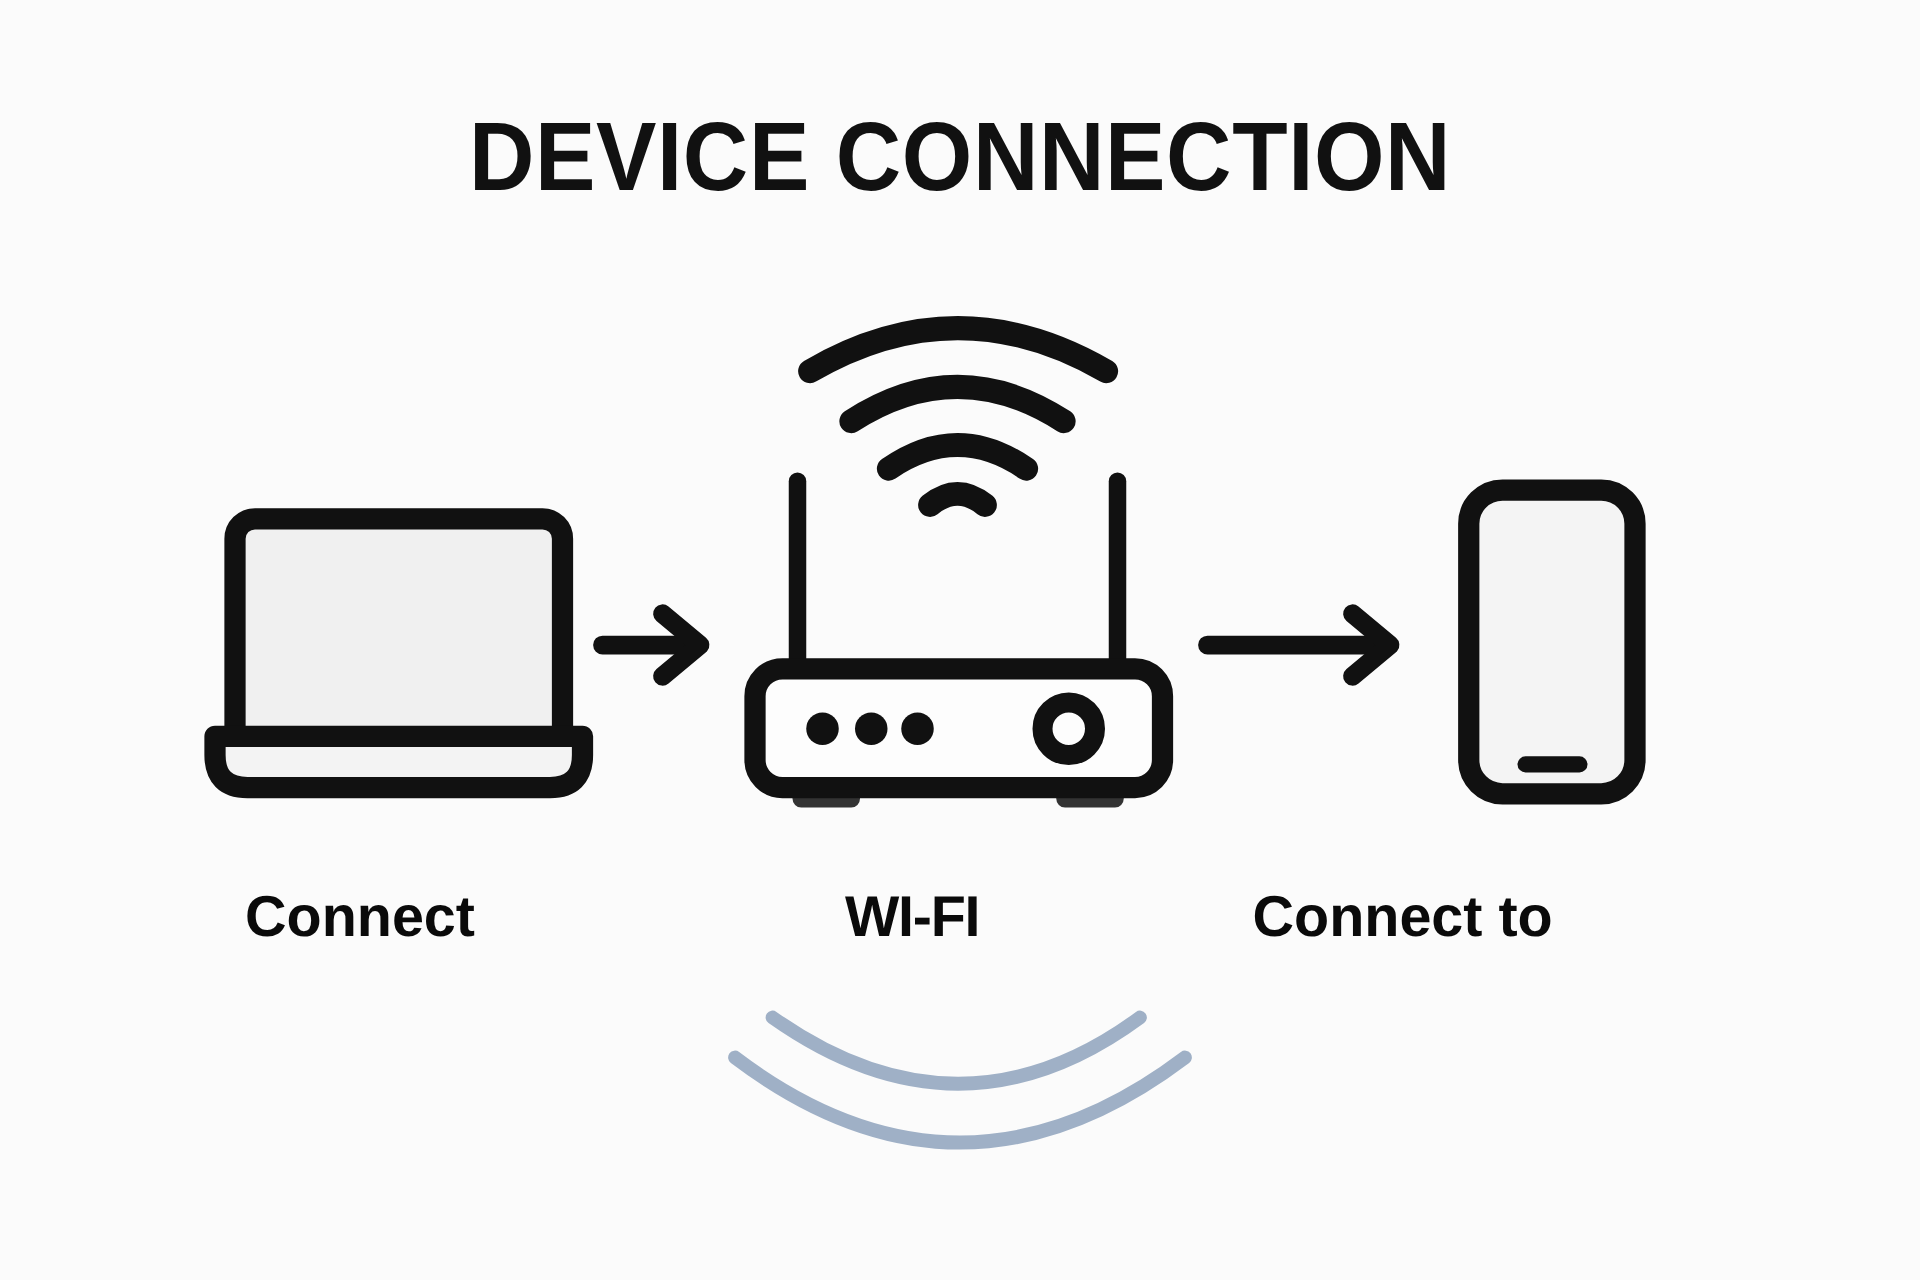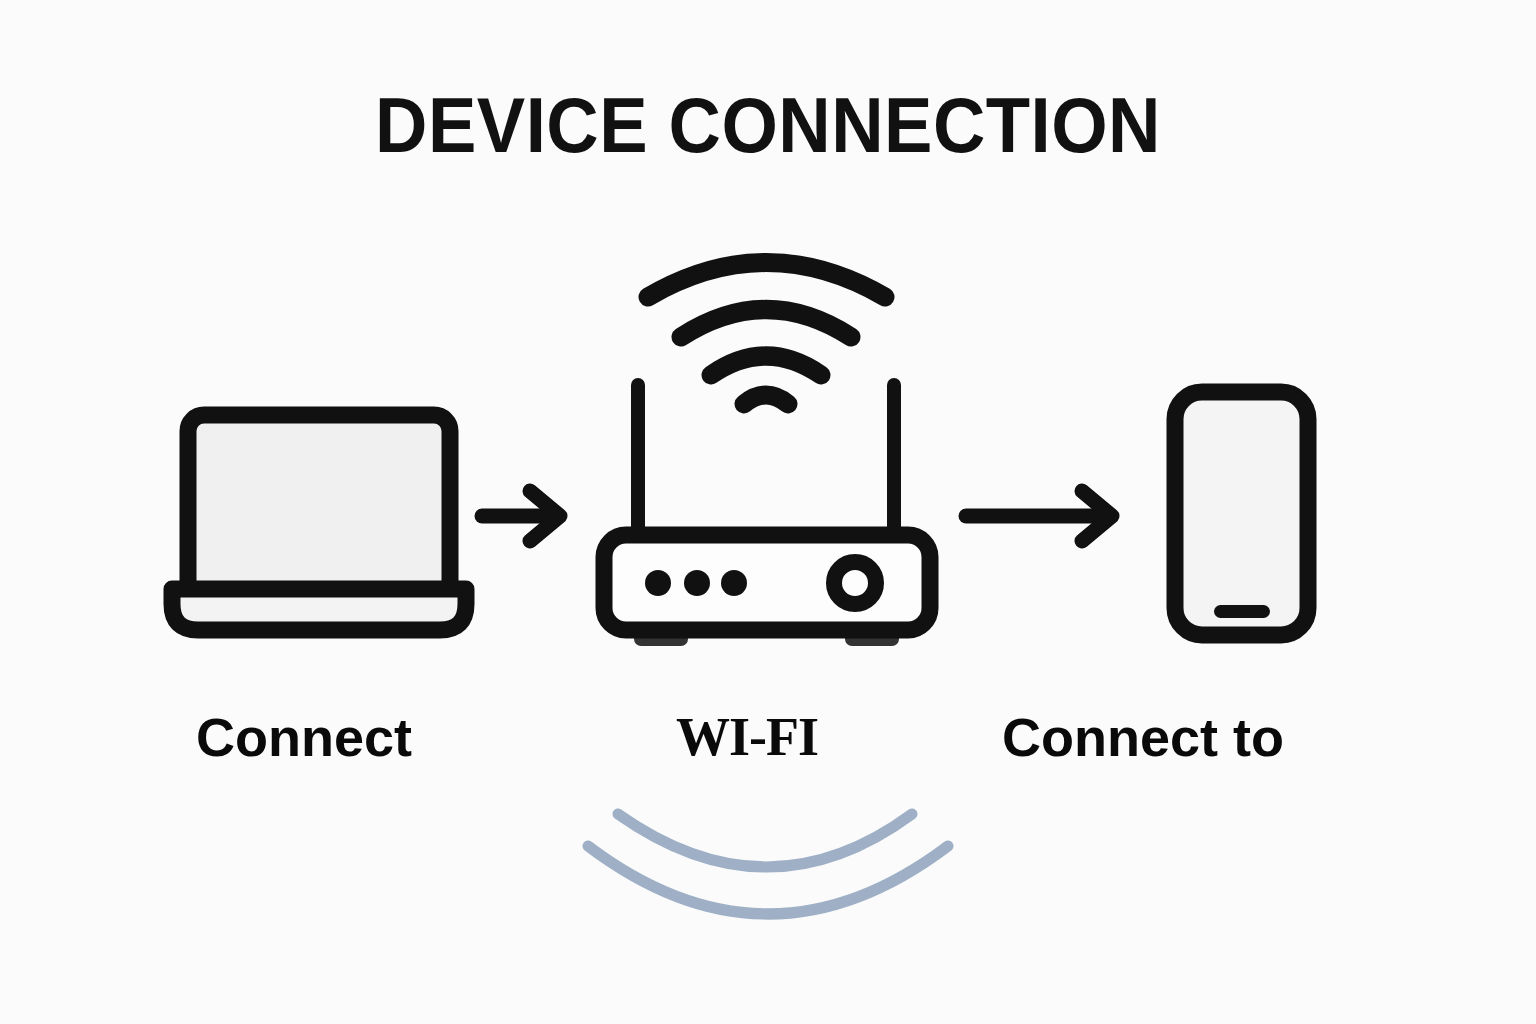--- a/index.html
+++ b/index.html
@@ -47,28 +47,28 @@
     width: 1536px;
     height: 1024px;
     pointer-events: none;
   }
   .layer > * { pointer-events: auto; }
 
   
   .caption {
     position: absolute;
     font-family: "Liberation Sans", sans-serif;
-    font-size: 54px;
+    font-size: 46px;
     font-weight: 700;
     color: #0a0a0a;
     white-space: nowrap;
     line-height: 1;
   }
   .caption-left   { left: 196px;  top: 710px; }
-  .caption-center { left: 676px;  top: 710px; letter-spacing: -1px; font-family: Liberation Serif, serif; }
+  .caption-center { left: 676px;  top: 710px; letter-spacing: -1px; }
   .caption-right  { left: 1002px; top: 710px; }
 </style>
 </head>
 <body>
 
 <div id="stage">
 
   <div class="title">DEVICE CONNECTION</div>
 
   <svg class="layer" viewBox="0 0 1536 1024" xmlns="http://www.w3.org/2000/svg">

